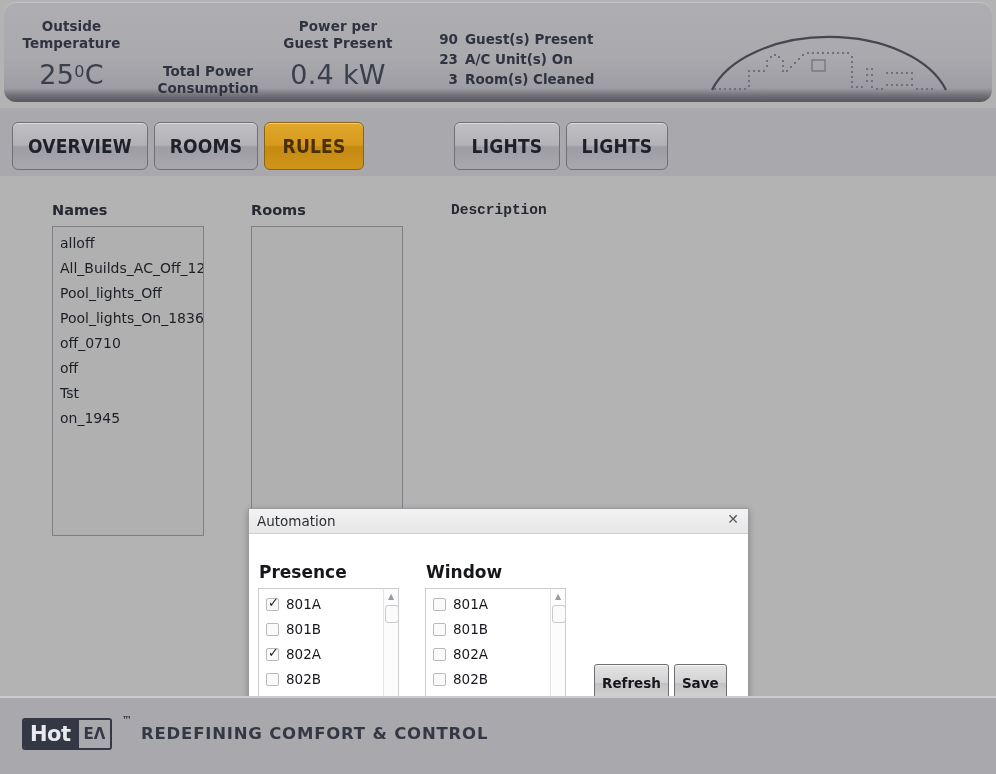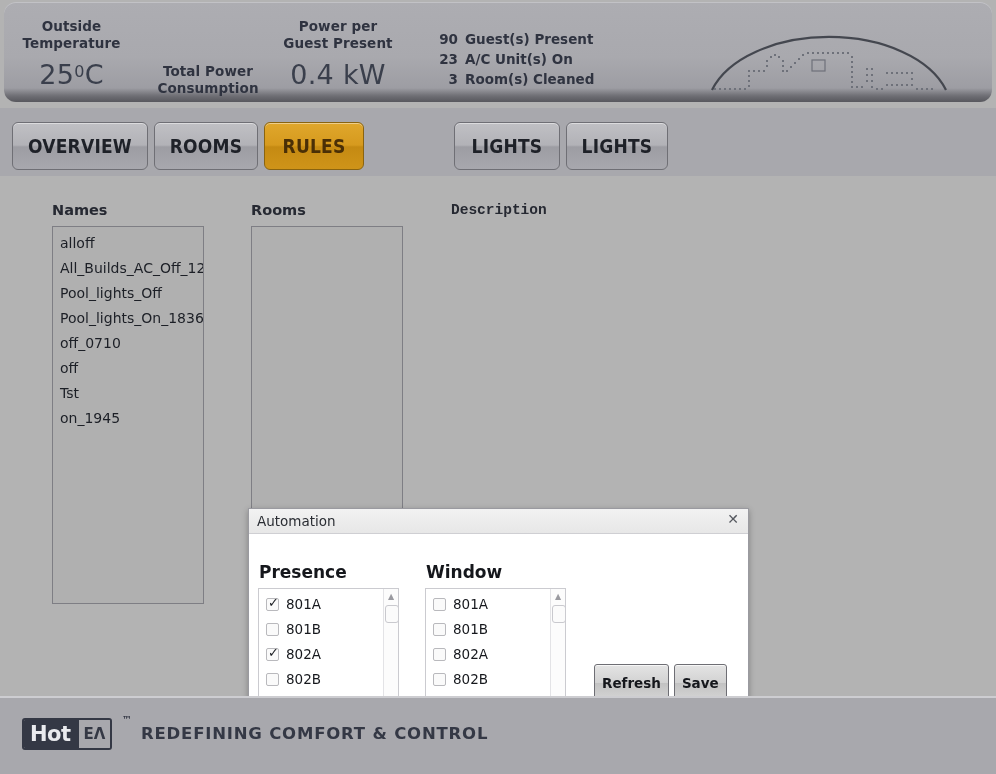--- a/index.html
+++ b/index.html
@@ -82,21 +82,21 @@
     position: absolute; font-size: 14.5px; font-weight: bold; color: #262932;
   }
   #head-names { left: 52px; top: 26px; }
   #head-rooms { left: 251px; top: 26px; }
   #head-desc  { left: 451px; top: 26px; font-family: Liberation Mono, monospace; }
 
   .listbox {
     position: absolute; background: #b0b0b0;
     border: 1px solid #7e7e84; box-sizing: border-box; overflow: hidden;
   }
-  #names-list { left: 52px; top: 50px; width: 152px; height: 378px; }
+  #names-list { left: 52px; top: 50px; width: 152px; height: 310px; }
   #rooms-list { left: 251px; top: 50px; width: 152px; height: 300px; }
   .nm-item {
     position: absolute; left: 7px; font-size: 14px; color: #1c1f26;
     white-space: nowrap; cursor: default;
   }
 
   .hscroll {
     position: absolute; left: 53px; top: 526px; width: 150px; height: 15px;
     background: #bdbdbd; border: 1px solid #8b8b90; box-sizing: border-box;
     display: flex; align-items: center;

